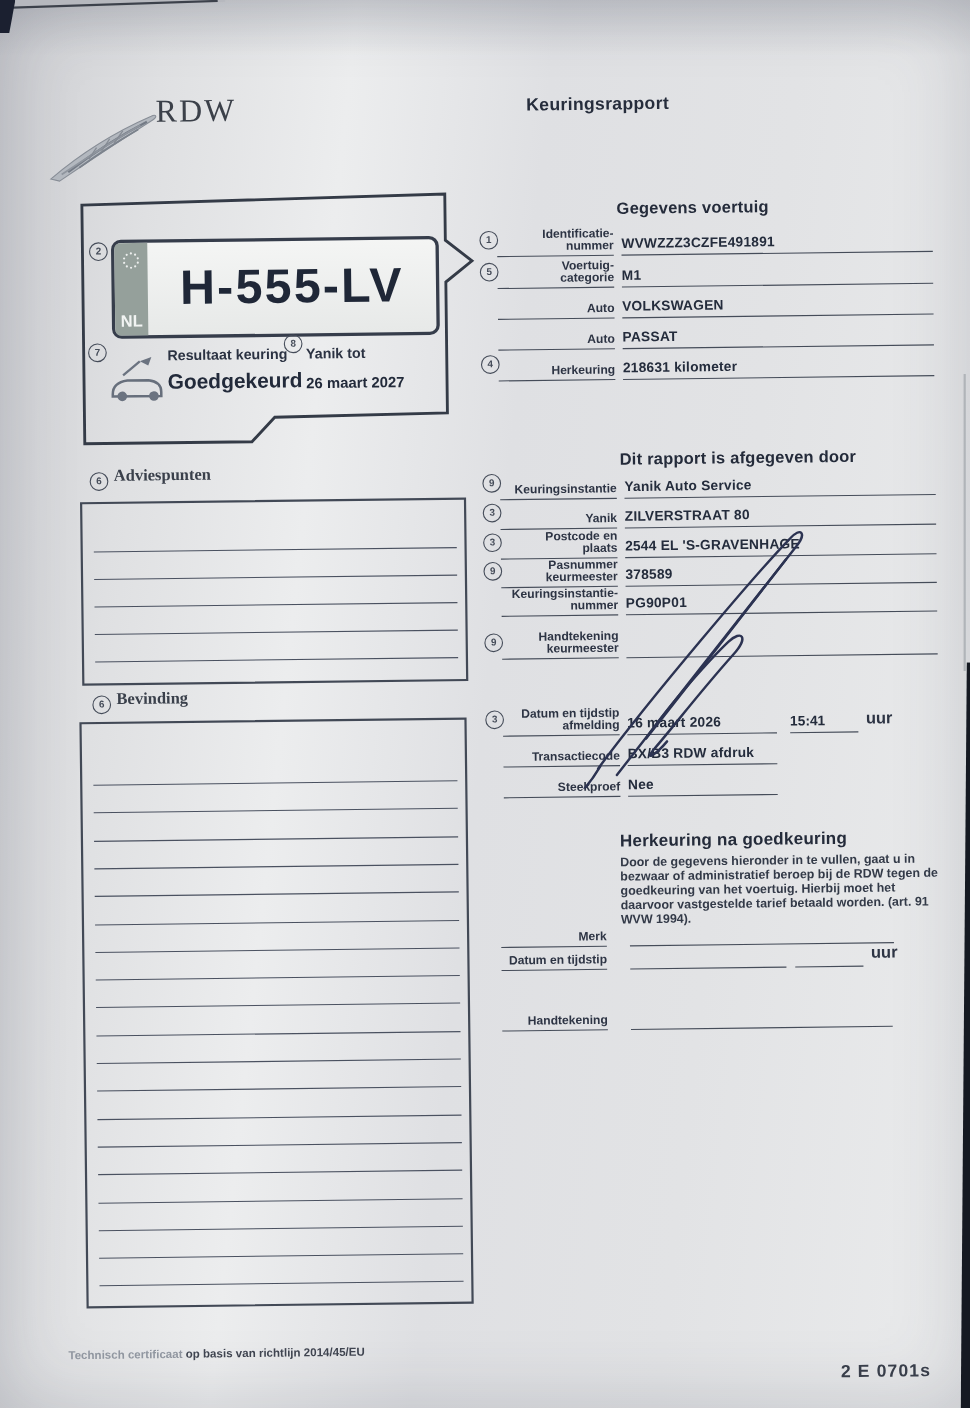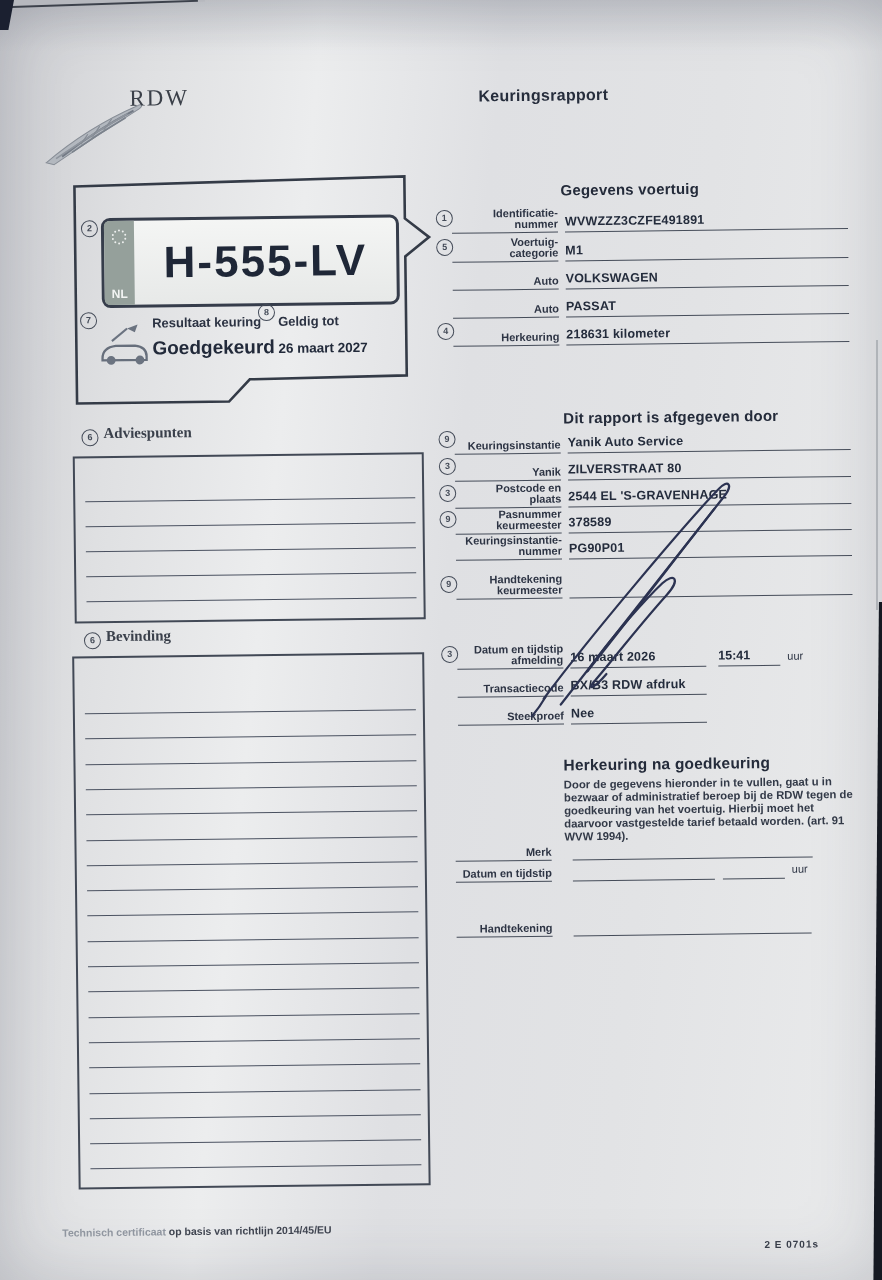--- a/index.html
+++ b/index.html
@@ -18,32 +18,32 @@
     transform:rotate(-1.9deg);transform-origin:left center;}
   .top-bg-wedge{position:absolute;left:0;top:0;width:205px;height:9px;background:#b6b8be;
     clip-path:polygon(0 0,100% 0,100% 18%,0 100%);}
   .right-dark{position:absolute;right:0;top:602px;width:11px;height:678px;background:#151922;
     clip-path:polygon(72% 0,100% 0,100% 100%,22% 100%);}
   .right-edge-faint{position:absolute;right:4px;top:340px;width:2px;height:270px;background:rgba(90,95,105,.30);}
 
   .badge{position:absolute;width:15px;height:15px;border:1.4px solid #454c59;border-radius:50%;
     color:#454c59;font-size:9px;font-weight:700;display:flex;align-items:center;justify-content:center;line-height:1;}
 
-  .rdw-text{position:absolute;left:136px;top:82px;font-family:"Liberation Serif",serif;
-    font-size:23px;letter-spacing:2px;color:#3b4049;}
+  .rdw-text{position:absolute;left:148px;top:82px;font-family:"Liberation Serif",serif;
+    font-size:29px;letter-spacing:2px;color:#3b4049;}
   .doc-title{position:absolute;left:485px;top:88px;font-size:16px;font-weight:700;color:#262d3c;letter-spacing:.3px;}
 
   .col-heading{position:absolute;font-size:15px;font-weight:700;color:#242b3a;letter-spacing:.2px;}
 
   
   .plate{position:absolute;left:106px;top:214px;width:292px;height:84px;
     background:linear-gradient(180deg,#f4f5f4,#e7e9e8);border:3px solid #363d4b;border-radius:9px;display:flex;}
   .plate-band{width:30px;background:#95a09b;border-radius:5px 0 0 5px;display:flex;flex-direction:column;
     align-items:center;justify-content:space-between;padding:7px 0 4px;}
-  .plate-nl{color:#f2f4f3;font-size:12px;font-weight:700;}
+  .plate-nl{color:#f2f4f3;font-size:15px;font-weight:700;}
   .plate-num{flex:1;display:flex;align-items:center;justify-content:center;font-size:44px;font-weight:700;
     color:#1f2737;letter-spacing:2px;}
 
   .small-label{position:absolute;font-size:13px;font-weight:700;color:#2b3242;}
   .result-value{position:absolute;left:156px;top:334px;font-size:19px;font-weight:700;color:#222a3a;}
   .valid-value{position:absolute;left:282px;top:339px;font-size:13.5px;font-weight:700;color:#222a3a;}
 
   .serif-label{position:absolute;font-family:"Liberation Serif",serif;font-weight:700;font-size:15px;color:#3a404b;}
   .rulebox{position:absolute;border:2px solid #424956;}
   .ruleline{position:absolute;left:10px;right:7px;height:0;border-top:1.5px solid #4a5160;}
@@ -53,29 +53,29 @@
   .fieldrow .badge{left:0;bottom:7px;}
   .flabel{position:absolute;left:16px;width:106px;bottom:0;text-align:right;font-size:11px;font-weight:700;
     color:#2d3444;line-height:10.5px;white-space:pre-line;padding-bottom:3px;border-bottom:1.6px solid #454c59;}
   .flabel.wide{left:12px;width:96px;}
   .fvalue{position:absolute;left:129px;width:283px;bottom:0;font-size:12.5px;font-weight:700;color:#242c3c;
     padding-bottom:3px;border-bottom:1.6px solid #454c59;letter-spacing:.2px;min-height:13px;}
   .fvalue.w136{width:136px;}  .fvalue.w142{width:142px;}  .fvalue.w240{width:240px;}  .fvalue.w238{width:238px;}
   .ftime{position:absolute;left:277px;width:62px;bottom:0;font-size:12.5px;font-weight:700;color:#242c3c;
     padding-bottom:3px;border-bottom:1.6px solid #454c59;text-align:left;}
   .fshort{position:absolute;left:279px;width:62px;bottom:0;border-bottom:1.6px solid #454c59;height:14px;}
-  .fuur{position:absolute;left:346px;bottom:4px;font-size:11px;font-weight:400;color:#2d3444;}
+  .fuur{position:absolute;left:346px;bottom:4px;font-size:15px;font-weight:700;color:#2d3444;}
 
   .para{position:absolute;left:562px;top:780px;width:296px;font-size:11.3px;line-height:13px;
     font-weight:700;color:#333a48;}
 
   .footer-left{position:absolute;left:55px;top:1222px;font-size:10.5px;font-weight:700;}
   .footer-left .faint{color:#9096a0;}
   .footer-left .rest{color:#3f4450;}
-  .footer-right{position:absolute;left:757px;top:1243px;font-size:10px;font-weight:700;color:#383e4a;letter-spacing:1px;}
+  .footer-right{position:absolute;left:757px;top:1243px;font-size:16px;font-weight:700;color:#383e4a;letter-spacing:1px;}
 
   svg{display:block;}
 </style>
 </head>
 <body>
 
 <div class="photo">
 
   <div class="content">
 
@@ -120,21 +120,21 @@
     <svg style="position:absolute;left:100px;top:318px" width="58" height="46" viewBox="0 0 60 48">
       <path d="M16,20 L32,7" stroke="#6b7380" stroke-width="2.2" fill="none"></path>
       <path d="M32,7 l11,-4 -3,8 z" fill="#6b7380"></path>
       <path d="M6,38 c0,-8 6,-12 14,-13 l20,0 c8,1 12,5 12,11 l0,4 -46,0 z" fill="none" stroke="#676f7c" stroke-width="2.4"></path>
       <circle cx="15" cy="40" r="4.6" fill="#6b7380"></circle>
       <circle cx="45" cy="40" r="4.6" fill="#6b7380"></circle>
     </svg>
     <div class="small-label" style="left:156px;top:312px">Resultaat keuring</div>
     <div class="result-value">Goedgekeurd</div>
     <div class="badge" style="left:262px;top:302px">8</div>
-    <div class="small-label" style="left:282px;top:312px">Geldig tot</div>
+    <div class="small-label" style="left:282px;top:312px">Yanik tot</div>
     <div class="valid-value">26 maart 2027</div>
 
     <div class="badge" style="left:84px;top:425px">6</div>
     <div class="serif-label" style="left:106px;top:421px">Adviespunten</div>
     <div class="rulebox" style="left:75px;top:452px;width:347px;height:163px">
         <div class="ruleline" style="top: 43px;"></div>
         <div class="ruleline" style="top: 68px;"></div>
         <div class="ruleline" style="top: 93px;"></div>
         <div class="ruleline" style="top: 118px;"></div>
         <div class="ruleline" style="top: 143px;"></div>

